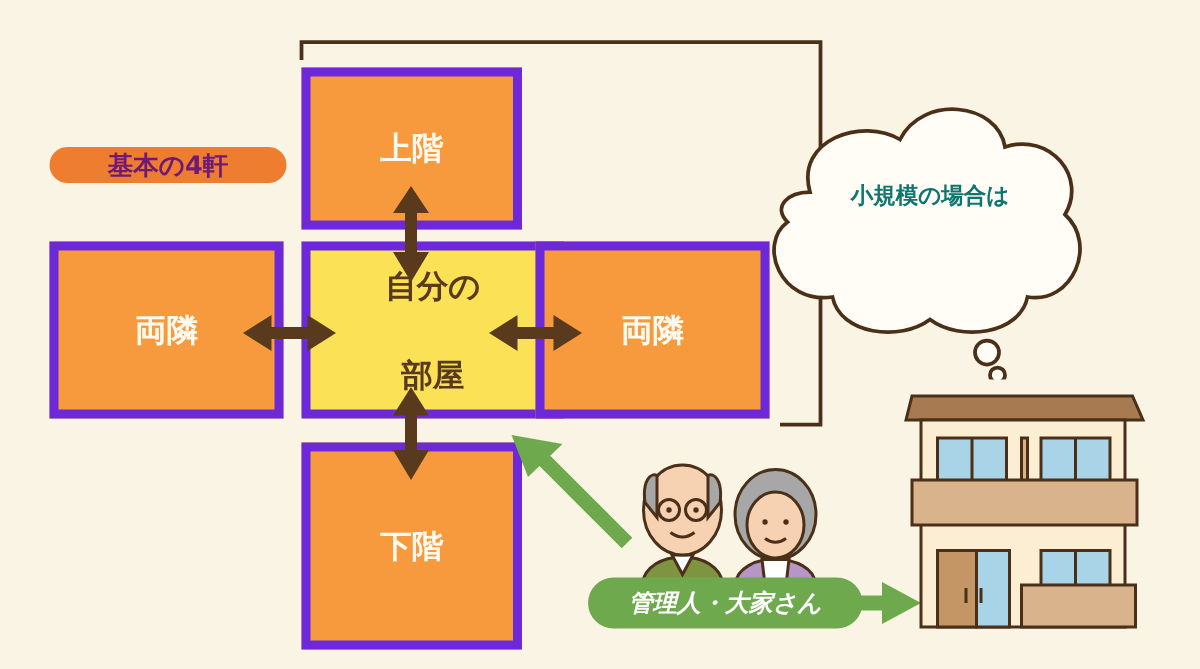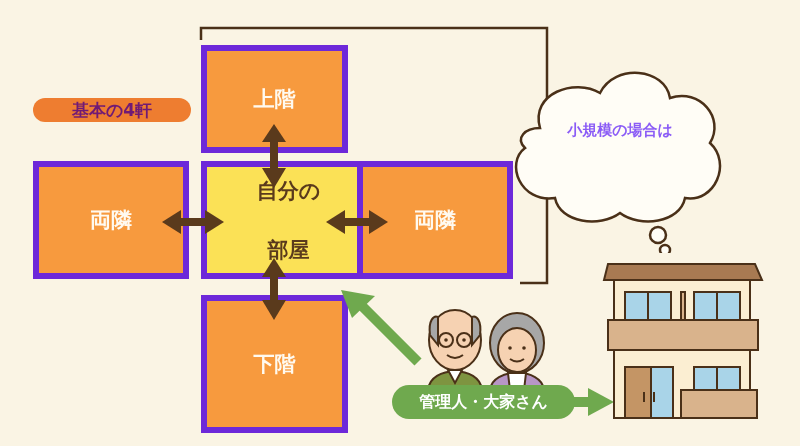--- a/index.html
+++ b/index.html
@@ -2,22 +2,22 @@
 <html><head>
 <meta charset="utf-8">
 <style>
   html,body{margin:0;padding:0;}
   body{width:800px;height:446px;background:#faf4e4;position:relative;overflow:hidden;font-family:"DejaVu Sans",sans-serif;}
   .abs{position:absolute;}
   .box{position:absolute;border:6px solid #6d28d9;box-sizing:border-box;display:flex;align-items:center;justify-content:center;text-align:center;font-weight:bold;}
   .orange{background:#f79a3e;color:#fffaf0;font-size:21px;}
   .yellow{background:#fbe156;color:#5a3a1c;font-size:21px;line-height:30px;}
   .pill{position:absolute;left:33px;top:98px;width:158px;height:24px;border-radius:20px;background:#ee7d30;color:#701a75;font-weight:bold;font-size:17px;display:flex;align-items:center;justify-content:center;}
-  .cloud-text{position:absolute;left:560px;top:118px;width:120px;text-align:center;color:#8b5cf6;font-weight:bold;font-size:15px;line-height:24px;}
-  .green-pill{position:absolute;left:392px;top:385px;width:183px;height:34px;border-radius:17px;background:#6fa94e;color:#fff;font-weight:bold;font-size:16px;display:flex;align-items:center;justify-content:center;}
+  .cloud-text{position:absolute;left:560px;top:118px;width:120px;text-align:center;color:#0f766e;font-weight:bold;font-size:15px;line-height:24px;}
+  .green-pill{position:absolute;left:392px;top:385px;width:183px;height:34px;border-radius:17px;background:#6fa94e;color:#fff;font-weight:bold;font-size:16px;display:flex;align-items:center;justify-content:center;font-style:italic;}
 </style>
 </head>
 <body>
 
 <svg class="abs" style="left:0;top:0" width="800" height="446">
   <polyline points="201,40 201,28 547,28 547,283 520,283" fill="none" stroke="#4a3018" stroke-width="2.5"></polyline>
   <line x1="547" y1="142" x2="572" y2="142" stroke="#4a3018" stroke-width="2.5"></line>
 </svg>
 
 <div class="pill">基本の4軒</div>

